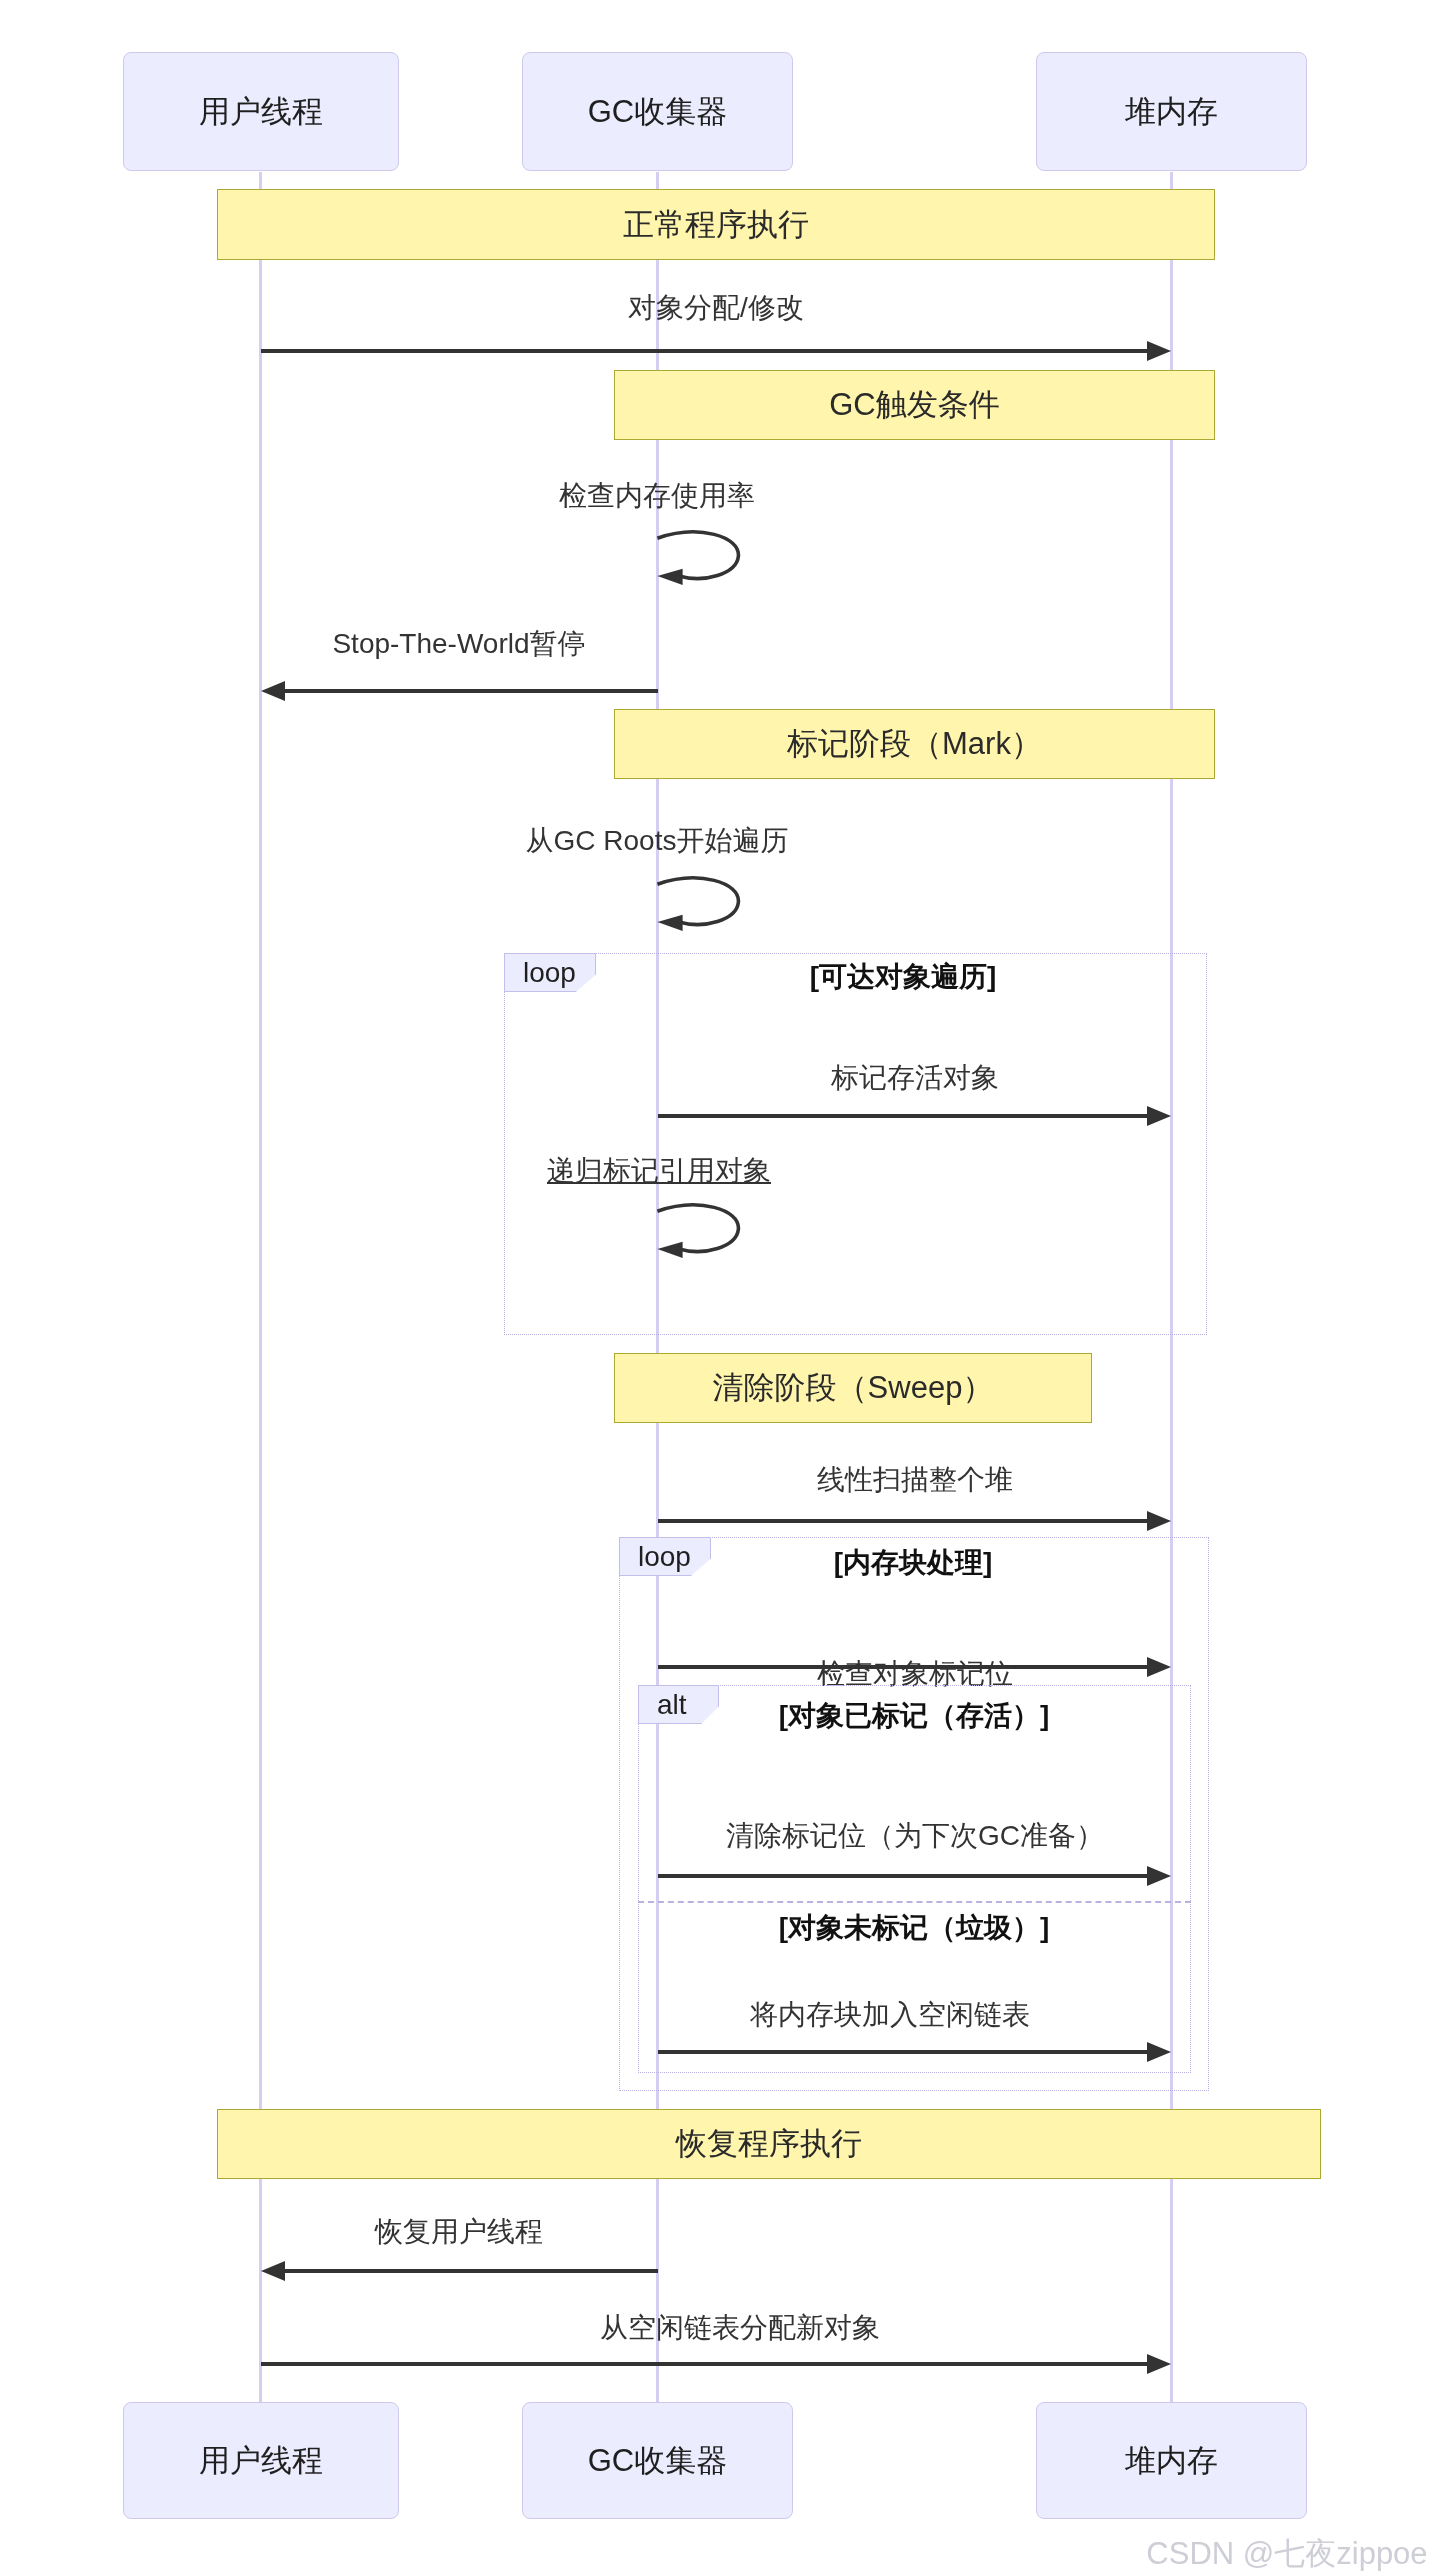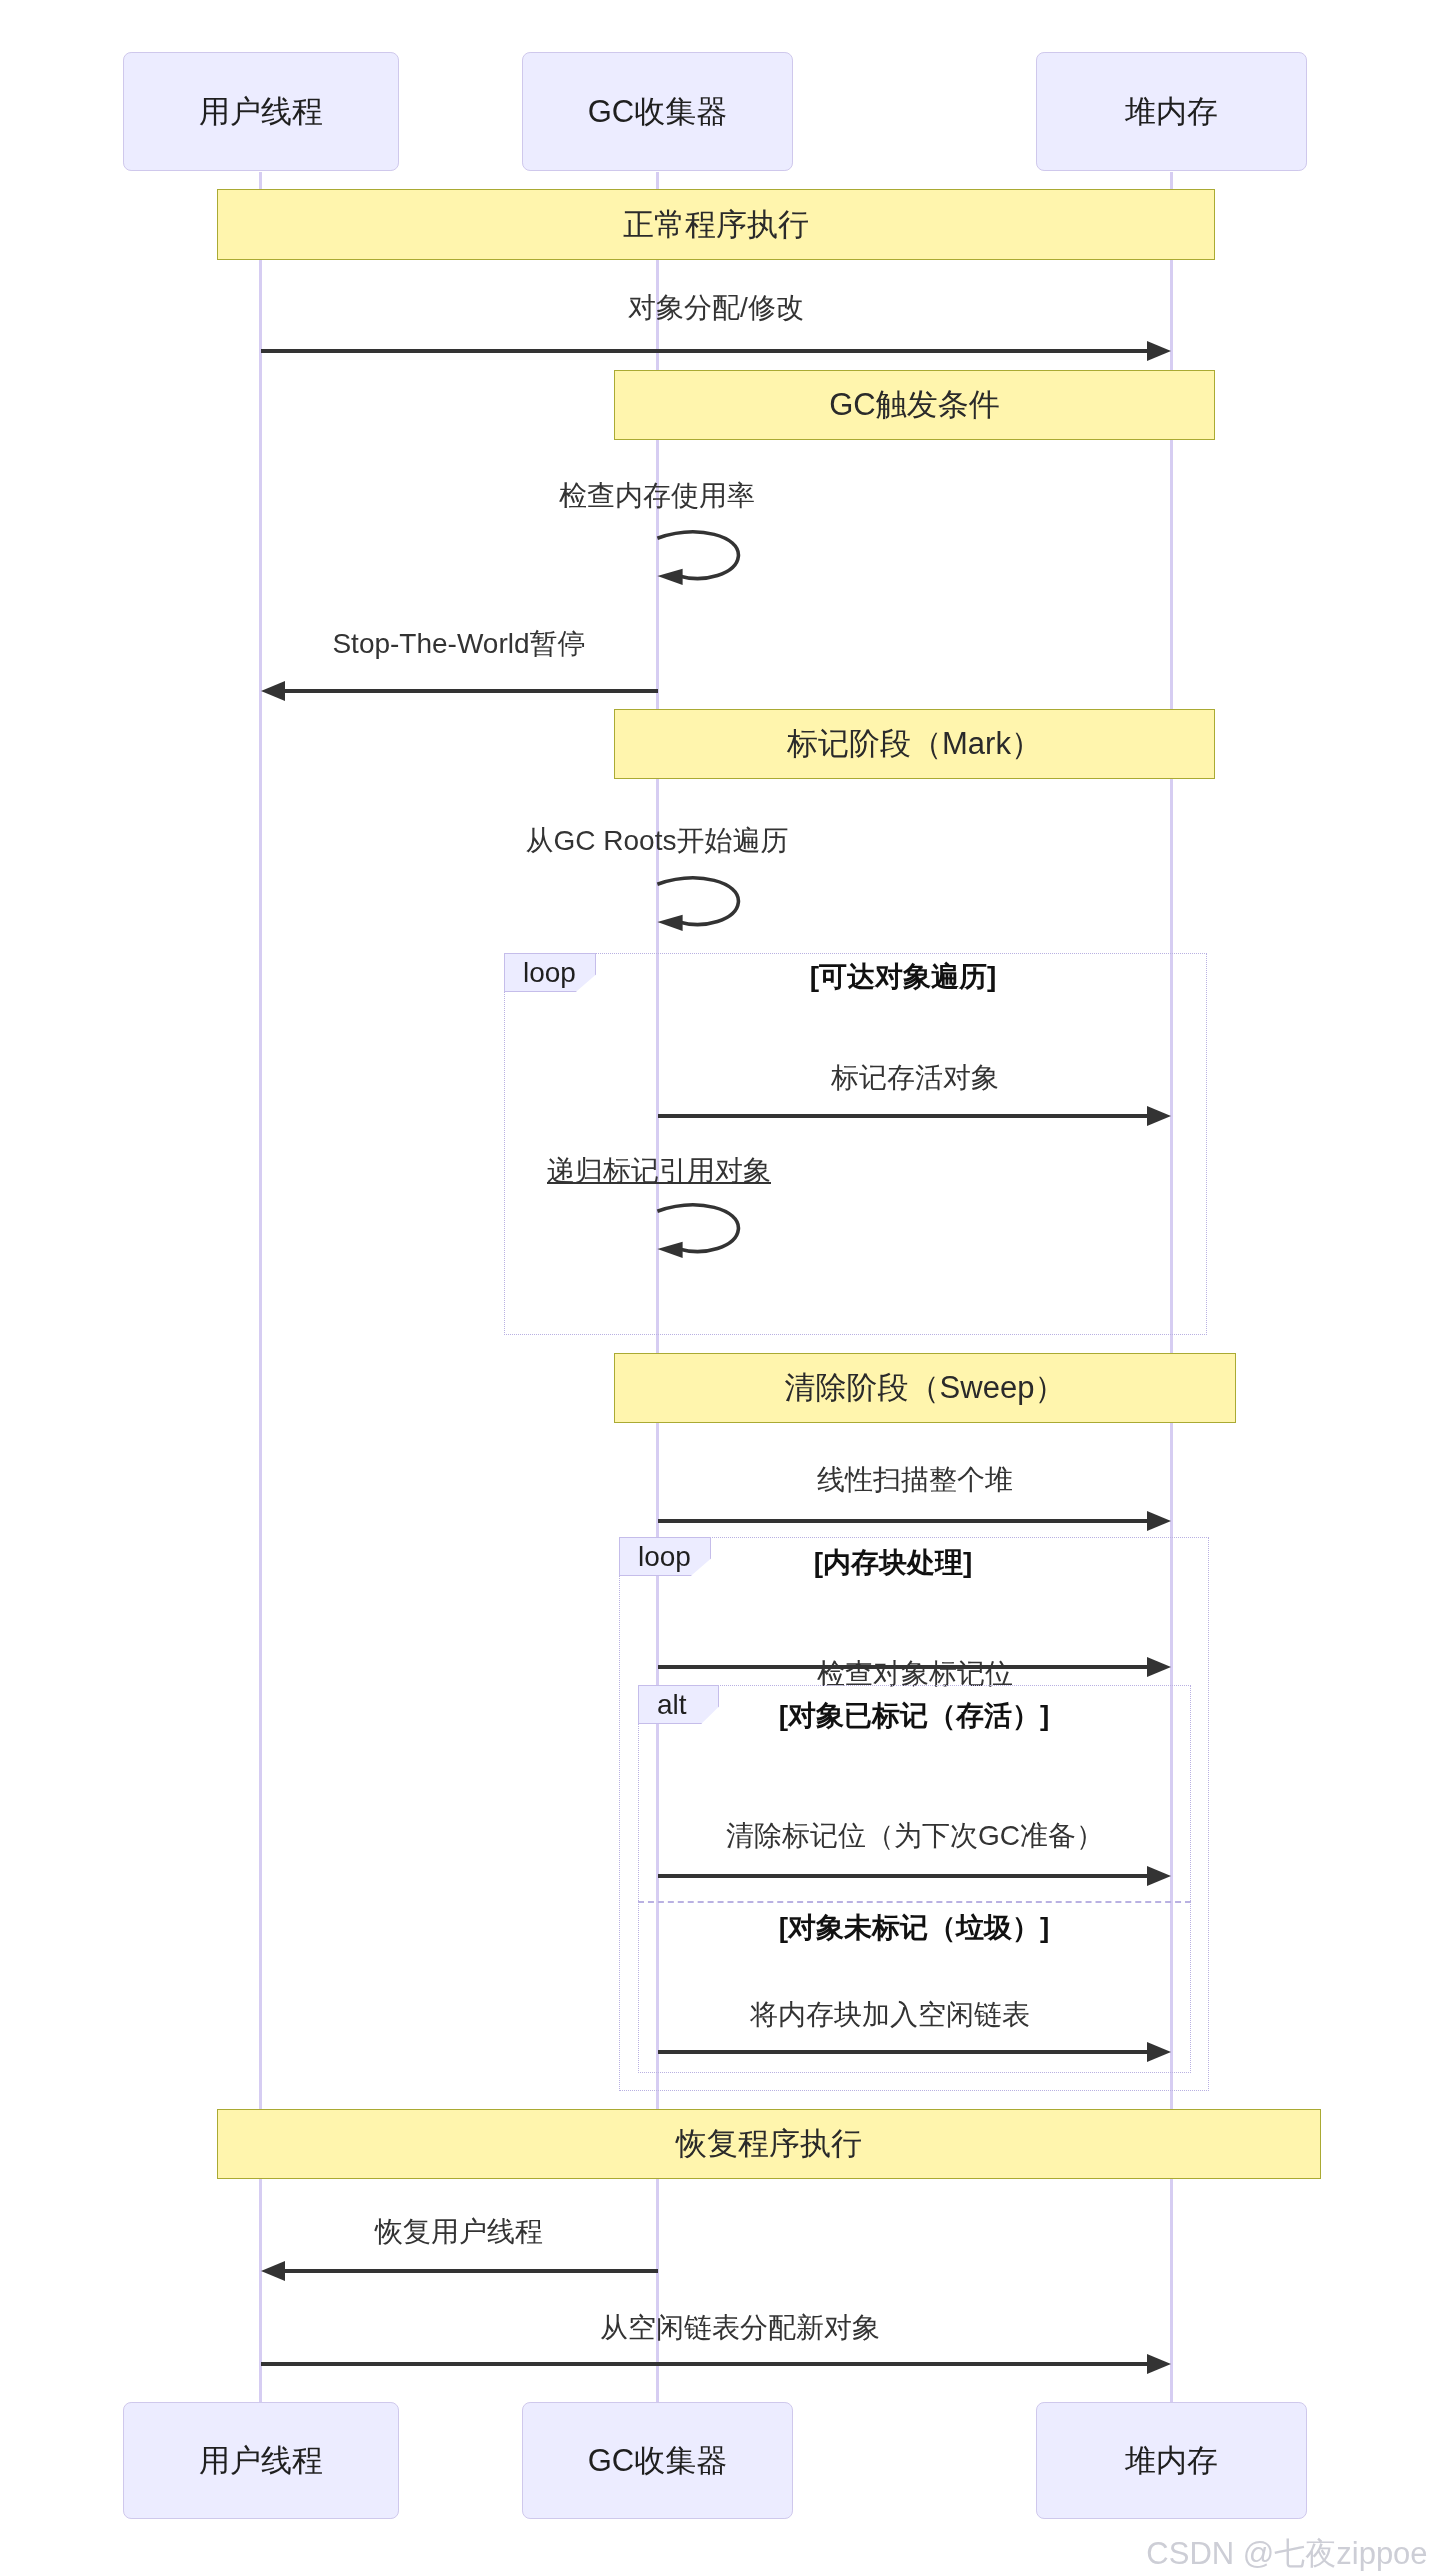--- a/index.html
+++ b/index.html
@@ -133,31 +133,31 @@
   <div class="msg-text" style="left:599px;top:1059px;">标记存活对象</div>
   <div class="msg-line" style="left:658px;top:1114px;width:492px;"></div>
   <div class="arrow-right" style="left:1147px;top:1106px;"></div>
 
   <div class="msg-text" style="left:343px;top:1152px;text-decoration:underline;">递归标记引用对象</div>
   <svg class="selfloop" style="left:652px;top:1202px;" viewBox="0 0 110 64">
     <path d="M 6 10 C 52 -6 98 8 96 30 C 94 50 58 60 30 52" fill="none" stroke="#333333" stroke-width="4"></path>
     <polygon points="34,44 34,62 6,52" fill="#333333"></polygon>
   </svg>
 
-  <div class="note" style="left:614px;top:1353px;width:622px;height:70px;">
+  <div class="note" style="left:614px;top:1353px;width:478px;height:70px;">
       <span>清除阶段（Sweep）</span>
     </div>
 
   <div class="msg-text" style="left:599px;top:1461px;">线性扫描整个堆</div>
   <div class="msg-line" style="left:658px;top:1519px;width:492px;"></div>
   <div class="arrow-right" style="left:1147px;top:1511px;"></div>
 
   <div class="frame" style="left:619px;top:1537px;width:590px;height:554px;"></div>
   <div class="frame-label" style="left:619px;top:1537px;">loop</div>
-  <div class="guard" style="left:622px;top:1544px;">[内存块处理]</div>
+  <div class="guard" style="left:642px;top:1544px;">[内存块处理]</div>
 
   <div class="msg-text" style="left:599px;top:1608px;margin-top:47px;">检查对象标记位</div>
   <div class="msg-line" style="left:658px;top:1665px;width:492px;"></div>
   <div class="arrow-right" style="left:1147px;top:1657px;"></div>
 
   <div class="frame" style="left:638px;top:1685px;width:553px;height:388px;"></div>
   <div class="frame-label" style="left:638px;top:1685px;width:81px;">alt</div>
   <div class="guard" style="left:643px;top:1697px;">[对象已标记（存活）]</div>
 
   <div class="msg-text" style="left:599px;top:1817px;">清除标记位（为下次GC准备）</div>

